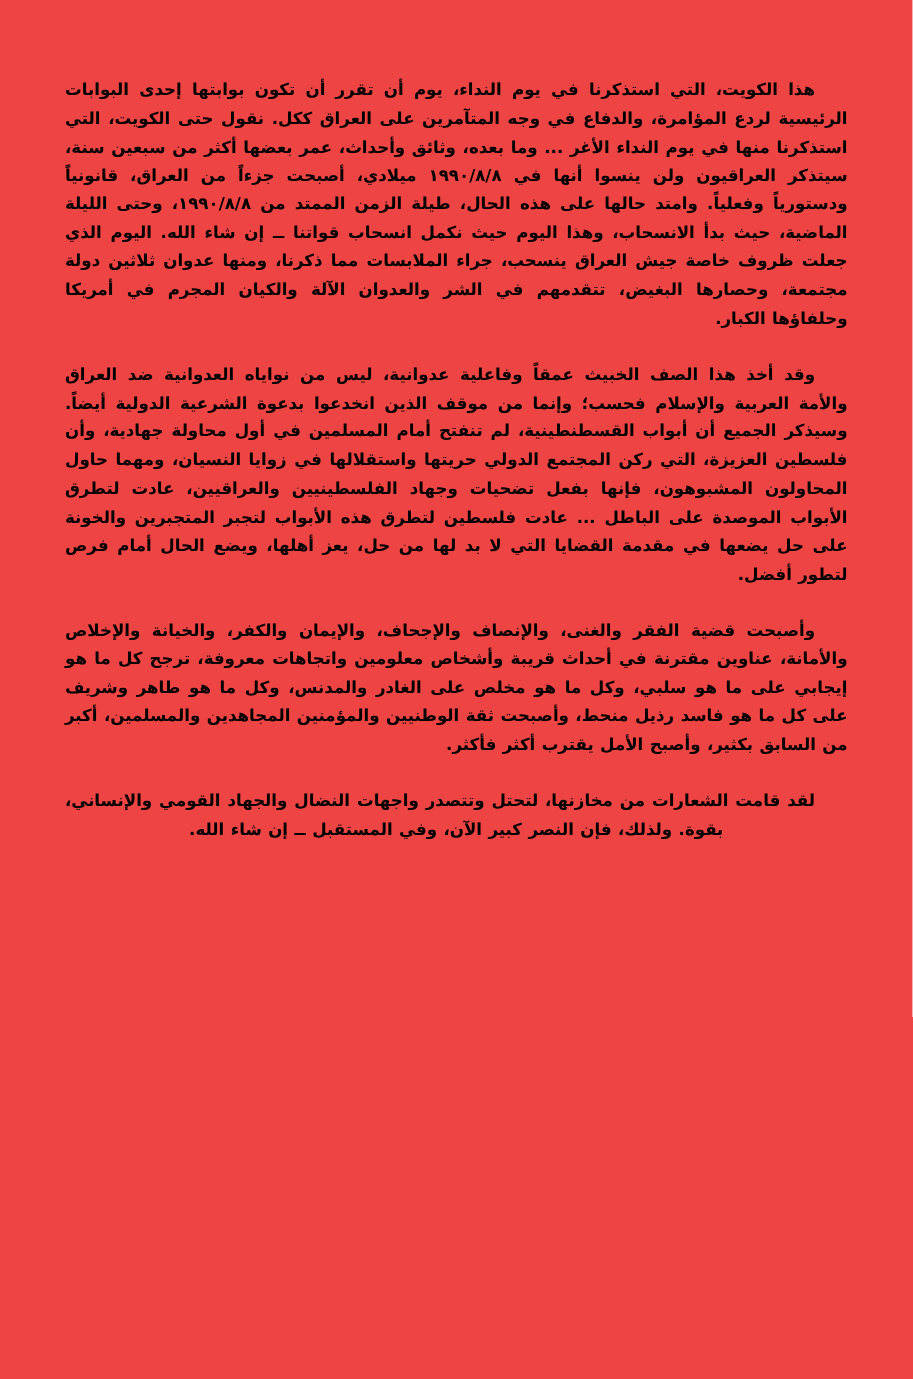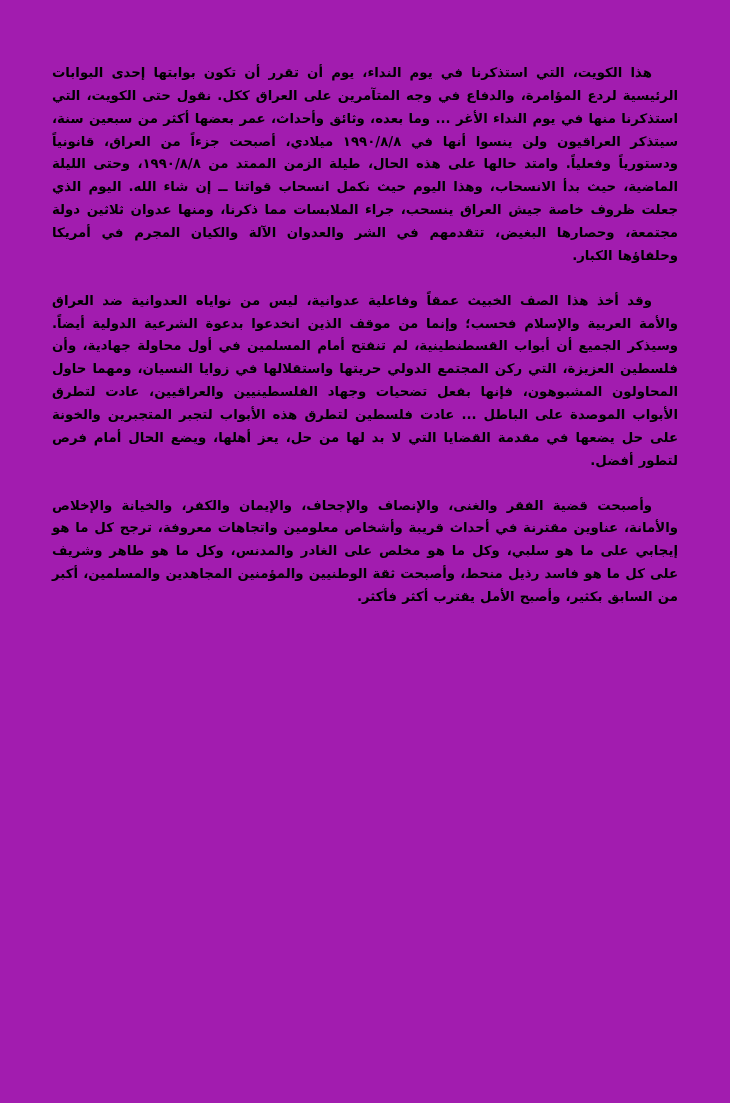--- a/index.html
+++ b/index.html
@@ -4,21 +4,21 @@
 <style>
   html, body {
     margin: 0;
     padding: 0;
     background: #ffffff;
   }
   .page {
     position: relative;
     width: 730px;
     height: 1103px;
-    background: #a21caf;
+    background: #ef4444;
     margin: 0 auto;
     overflow: hidden;
   }
   .content {
     position: absolute;
     top: 62px;
     right: 52px;
     left: 52px;
     direction: rtl;
     text-align: justify;
@@ -44,14 +44,15 @@
   }
 </style>
 </head>
 <body>
 
 <div class="page">
   <div class="content">
     <p class="para">هذا الكويت، التي استذكرنا في يوم النداء، يوم أن تقرر أن تكون بوابتها إحدى البوابات الرئيسية لردع المؤامرة، والدفاع في وجه المتآمرين على العراق ككل. نقول حتى الكويت، التي استذكرنا منها في يوم النداء الأغر ... وما بعده، وثائق وأحداث، عمر بعضها أكثر من سبعين سنة، سيتذكر العراقيون ولن ينسوا أنها في ١٩٩٠/٨/٨ ميلادي، أصبحت جزءاً من العراق، قانونياً ودستورياً وفعلياً. وامتد حالها على هذه الحال، طيلة الزمن الممتد من ١٩٩٠/٨/٨، وحتى الليلة الماضية، حيث بدأ الانسحاب، وهذا اليوم حيث نكمل انسحاب قواتنا ــ إن شاء الله. اليوم الذي جعلت ظروف خاصة جيش العراق ينسحب، جراء الملابسات مما ذكرنا، ومنها عدوان ثلاثين دولة مجتمعة، وحصارها البغيض، تتقدمهم في الشر والعدوان الآلة والكيان المجرم في أمريكا وحلفاؤها الكبار.</p>
     <p class="para">وقد أخذ هذا الصف الخبيث عمقاً وفاعلية عدوانية، ليس من نواياه العدوانية ضد العراق والأمة العربية والإسلام فحسب؛ وإنما من موقف الذين انخدعوا بدعوة الشرعية الدولية أيضاً. وسيذكر الجميع أن أبواب القسطنطينية، لم تنفتح أمام المسلمين في أول محاولة جهادية، وأن فلسطين العزيزة، التي ركن المجتمع الدولي حريتها واستقلالها في زوايا النسيان، ومهما حاول المحاولون المشبوهون، فإنها بفعل تضحيات وجهاد الفلسطينيين والعراقيين، عادت لتطرق الأبواب الموصدة على الباطل ... عادت فلسطين لتطرق هذه الأبواب لتجبر المتجبرين والخونة على حل يضعها في مقدمة القضايا التي لا بد لها من حل، يعز أهلها، ويضع الحال أمام فرص لتطور أفضل.</p>
     <p class="para">وأصبحت قضية الفقر والغنى، والإنصاف والإجحاف، والإيمان والكفر، والخيانة والإخلاص والأمانة، عناوين مقترنة في أحداث قريبة وأشخاص معلومين واتجاهات معروفة، ترجح كل ما هو إيجابي على ما هو سلبي، وكل ما هو مخلص على الغادر والمدنس، وكل ما هو طاهر وشريف على كل ما هو فاسد رذيل منحط، وأصبحت ثقة الوطنيين والمؤمنين المجاهدين والمسلمين، أكبر من السابق بكثير، وأصبح الأمل يقترب أكثر فأكثر.</p>
+    <p class="para center-last">لقد قامت الشعارات من مخازنها، لتحتل وتتصدر واجهات النضال والجهاد القومي والإنساني، بقوة. ولذلك، فإن النصر كبير الآن، وفي المستقبل ــ إن شاء الله.</p>
   </div>
 </div>
 
 </body></html>

